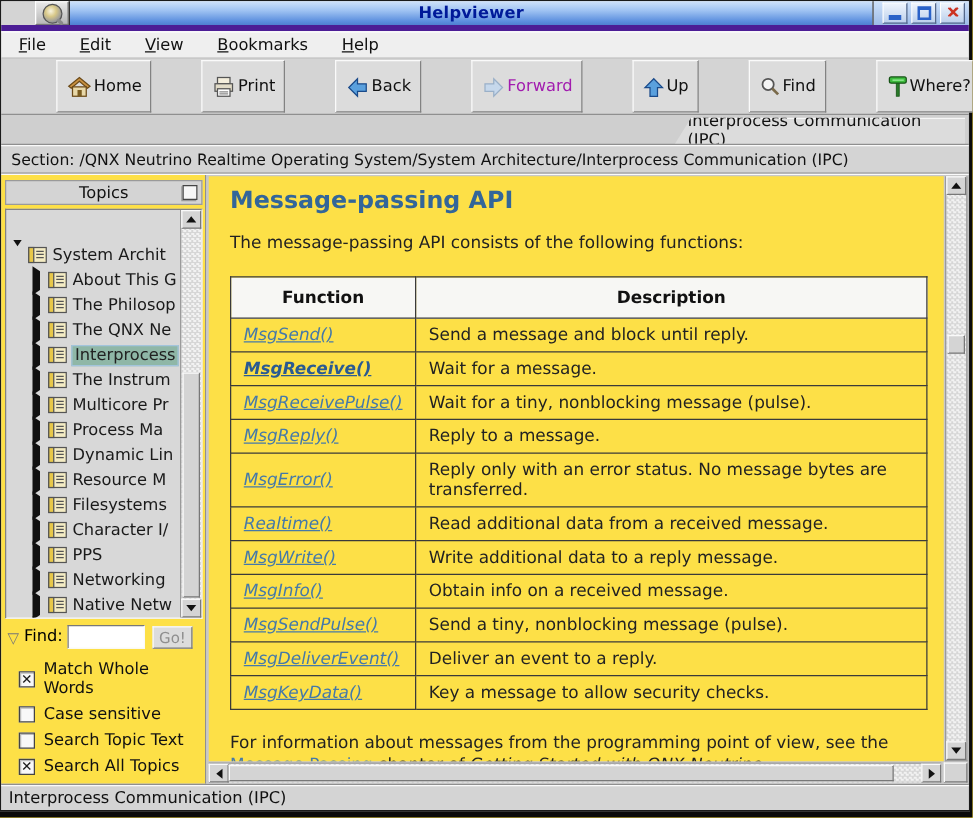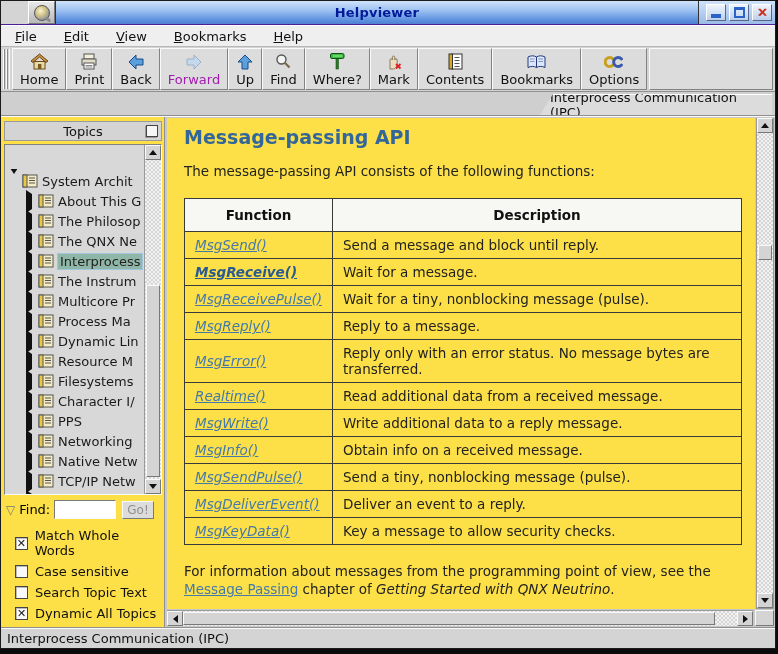--- a/index.html
+++ b/index.html
@@ -5,21 +5,21 @@
   * { box-sizing: border-box; margin: 0; padding: 0; }
   html,body { width: 778px; height: 654px; }
   body { background: #0a0a0a; position: relative; font-family: "DejaVu Sans", "Liberation Sans", sans-serif; }
 
   .win { position: absolute; left: 0; top: 0; right: 2px; bottom: 5px;
          border: 1px solid #1a1a1a; background: #d4d4d4;
          display: flex; flex-direction: column; }
 
   
   .titlebar { height: 24px; display: flex; align-items: stretch;
-              background: #d4d4d4; border-bottom: 1px solid #4c1d95; flex: 0 0 auto; padding-left: 27px; }
+              background: #d4d4d4; border-bottom: 5px solid #4c1d95; flex: 0 0 auto; padding-left: 27px; }
   .logo-btn { width: 27px; background: linear-gradient(#e8e8e8,#b8b8b8);
               border: 1px solid; border-color: #fff #777 #777 #fff;
               display: flex; align-items: center; justify-content: center; }
   .logo-sphere { width: 16px; height: 16px; border-radius: 50%;
                  background: radial-gradient(circle at 40% 35%, #f8f4e0, #d8c888 35%, #9a9a9a 70%, #666 100%);
                  border: 1px solid #555; position: relative; }
   .logo-sphere::after { content:""; position:absolute; right:-2px; bottom:-1px; width:6px; height:3px;
                         background:#8a8a8a; border-radius:2px; transform: rotate(40deg); }
   .title-grad { flex: 1; display: flex; align-items: center; justify-content: center;
                 background: linear-gradient(#cfe2fa 0%, #9ec2f2 40%, #5b8ede 85%, #4f7fd0 100%);
@@ -39,24 +39,24 @@
   .menubar { height: 22px; background: #efefef; border-top: 1px solid #fff; border-bottom: 1px solid #b8b8b8;
              display: flex; align-items: center; padding-left: 14px; gap: 27px; flex: 0 0 auto; }
   .menu-item { display: inline-block; font-size: 13px; color: #111; }
   .menu-item::first-letter { text-decoration: underline; }
 
   
   .toolbar { height: 45px; background: #d4d4d4; display: flex; align-items: stretch;
              padding: 1px 2px; border-bottom: 1px solid #8f8f8f; flex: 0 0 auto; }
   .gripper { width: 7px; margin: 1px 2px 1px 0;
              background: repeating-linear-gradient(90deg, #fafafa 0 1px, #8a8a8a 1px 2px, #d4d4d4 2px 3px); }
-  .tb { display: flex; flex-direction: column; align-items: center; justify-content: flex-end;
+  .tb { display: flex; flex-direction: row; align-items: center; justify-content: flex-end;
         padding: 3px 7px 2px; background: #dcdcdc; border: 1px solid;
         border-color: #fafafa #828282 #828282 #fafafa; font-size: 13px; color: #111;
-        font-family: inherit; gap: 1px; cursor: default; }
+        font-family: inherit; gap: 1px; cursor: default; margin-left: 40px; }
   .tb .tbicon { height: 20px; display: flex; align-items: center; }
   .tb.disabled { color: #a21caf; }
   .tb-fill { flex: 1; margin-left: 2px; background: #dcdcdc; border: 1px solid;
              border-color: #fafafa #828282 #828282 #fafafa; }
 
   
   .tabrow { height: 24px; background: #cfcfcf; position: relative;
             border-bottom: 1px solid #8f8f8f; flex: 0 0 auto; }
   .tab { position: absolute; right: 3px; top: 2px; bottom: 0; width: 232px;
          clip-path: polygon(13px 0, 100% 0, 100% 100%, 0 100%);
@@ -313,20 +313,23 @@
 
     <div class="tb-fill"></div>
   </div>
 
   <div class="tabrow">
     <div class="tab">
       <span>Interprocess Communication (IPC)</span>
     </div>
   </div>
 
+  <div class="sectionbar">
+    <span>Section: /QNX Neutrino Realtime Operating System/System Architecture/Interprocess Communication (IPC)</span>
+  </div>
 
   <div class="main">
 
     <div class="sidebar">
       <div class="topics-hdr">
         <span>Topics</span>
         <span class="sq-btn"></span>
       </div>
 
       <div class="tree-panel">
@@ -553,21 +556,21 @@
         <div class="cb-row">
           <span class="cb">
               <span class="mark">✕</span>
             </span>
           <span>Search Topic Text</span>
         </div>
         <div class="cb-row">
           <span class="cb checked">
               <span class="mark">✕</span>
             </span>
-          <span>Dynamic All Topics</span>
+          <span>Search All Topics</span>
         </div>
       </div>
     </div>
 
     <div class="contentwrap">
       <div class="doc">
         <h1>Message-passing API</h1>
         <p class="intro">The message-passing API consists of the following functions:</p>
 
         <table class="fn-table">

